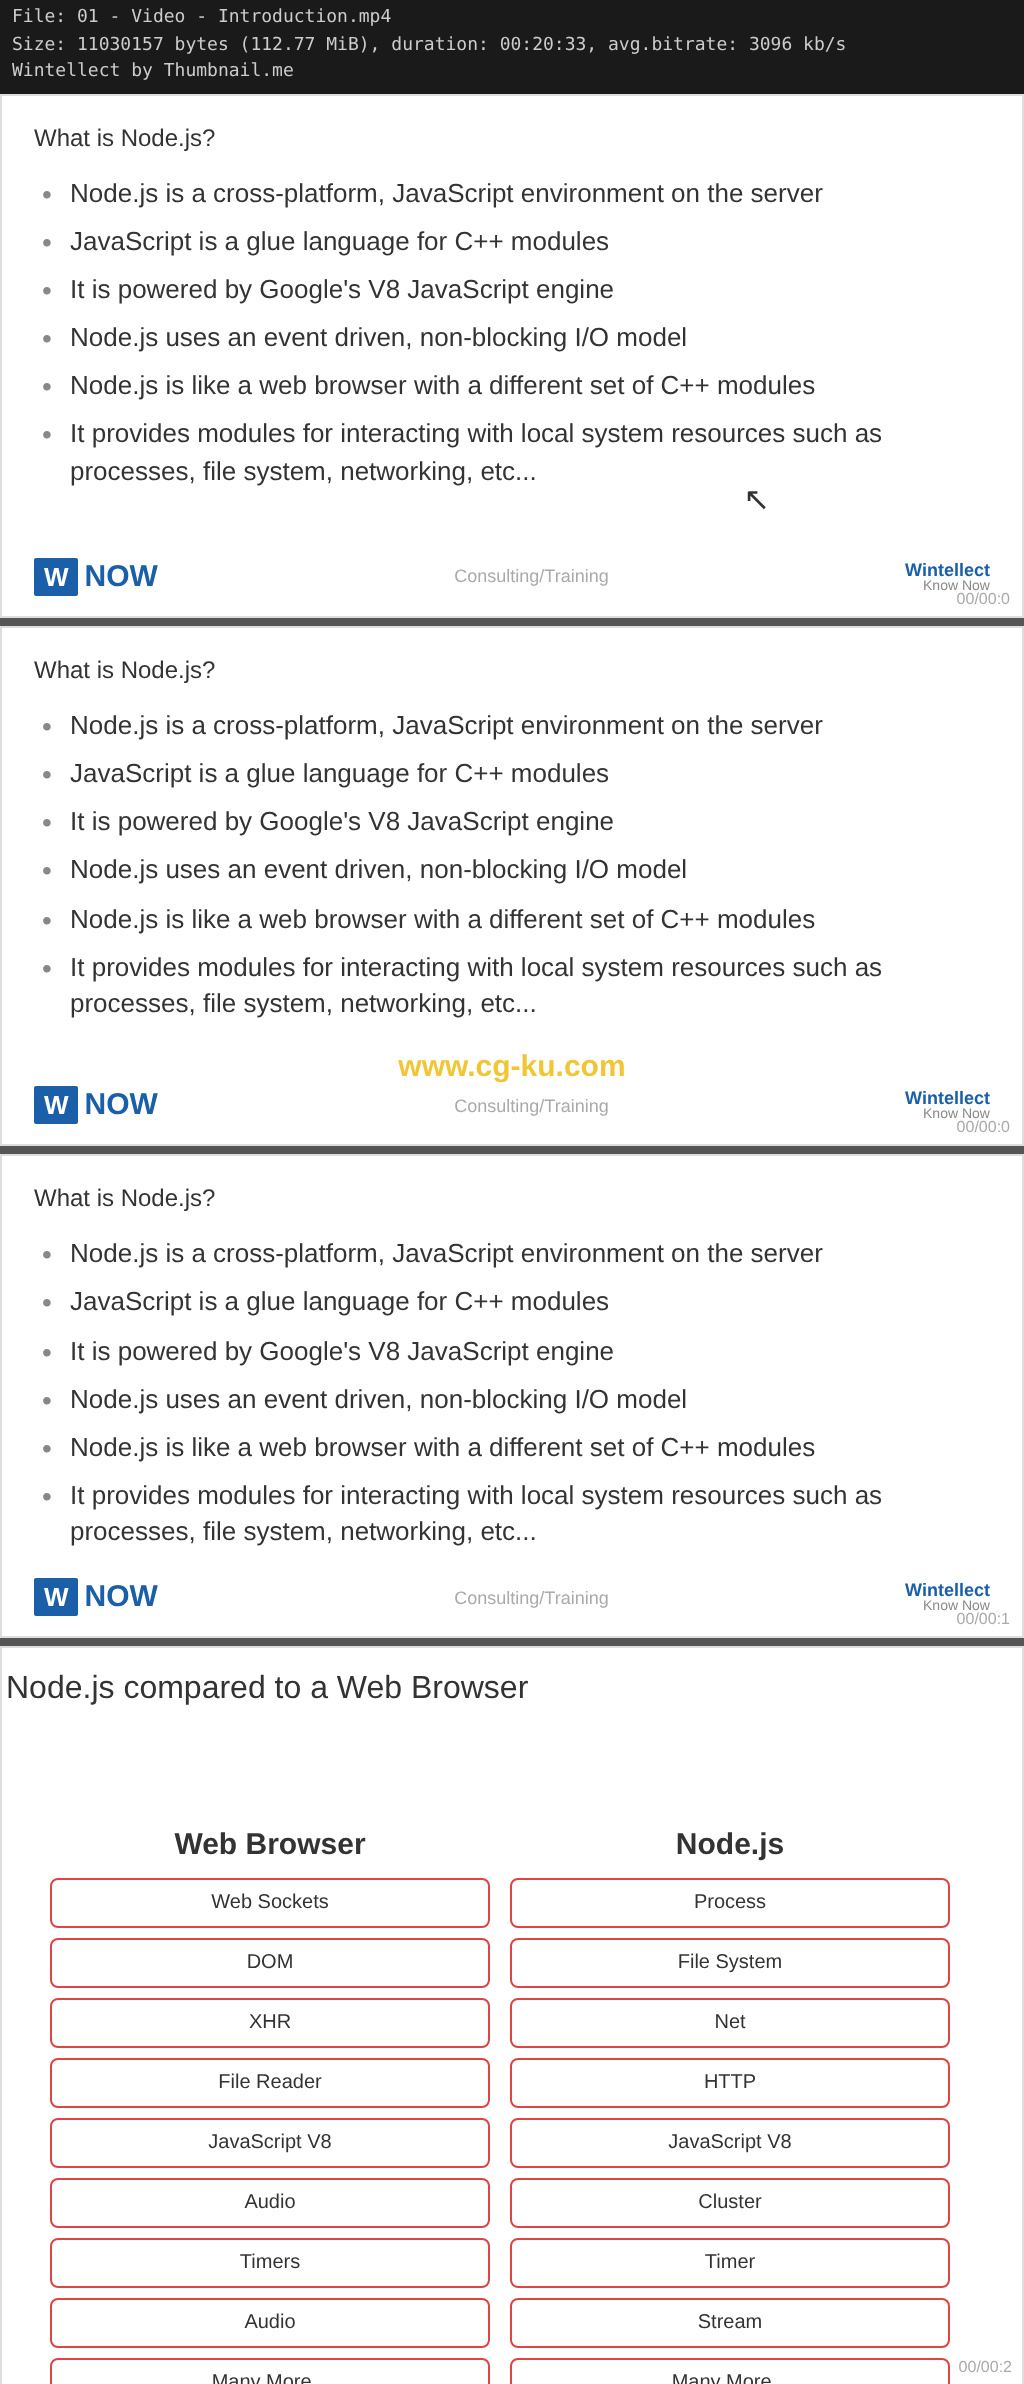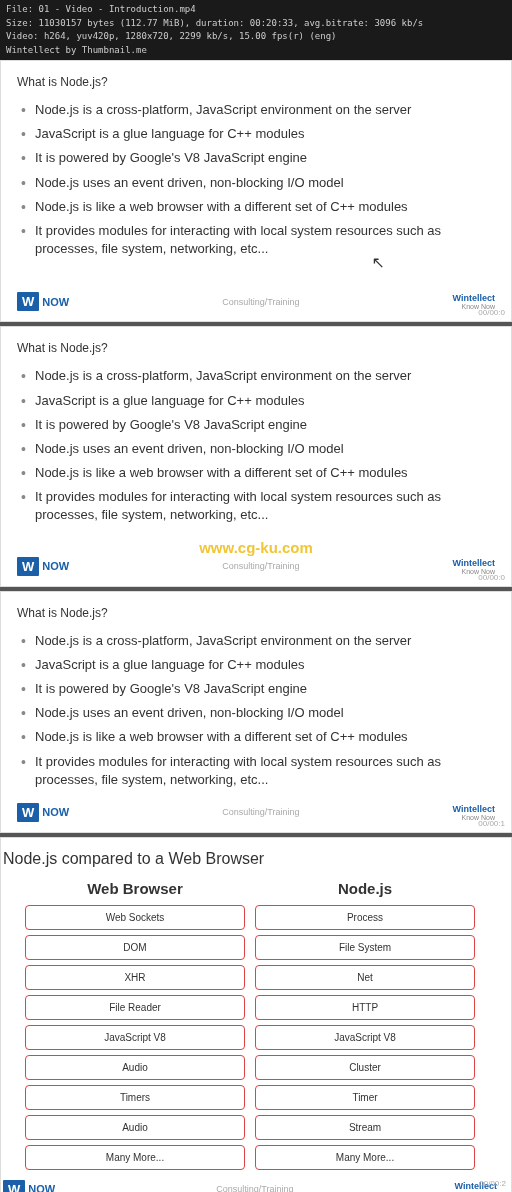--- a/index.html
+++ b/index.html
@@ -121,20 +121,21 @@
       flex: 1;
       max-width: 220px;
     }
 
     .column-header {
       text-align: center;
       font-size: 15px;
       font-weight: bold;
       color: #333;
       margin-bottom: 8px;
+      margin-top: 48px;
     }
 
     .module-grid {
       display: grid;
       grid-template-columns: repeat(1, 1fr);
       gap: 5px;
     }
 
     .module-box {
       border: 1px solid #d44;
@@ -165,36 +166,35 @@
       color: white;
       font-weight: bold;
       font-size: 13px;
       padding: 2px 5px;
       border-radius: 1px;
     }
 
     .now-label {
       color: #1a5fa8;
       font-weight: bold;
-      font-size: 11px;
+      font-size: 15px;
     }
 
     .wintellect-right {
       text-align: right;
       font-size: 9px;
       color: #1a5fa8;
     }
   </style>
 </head>
 <body>
 
 <div class="meta-bar">
   <div>File: 01 - Video - Introduction.mp4</div>
   <div>Size: 11030157 bytes (112.77 MiB), duration: 00:20:33, avg.bitrate: 3096 kb/s</div>
-  <div>Video: h264, yuv420p, 1280x720, 2299 kb/s, 15.00 fps(r) (eng)</div>
   <div>Wintellect by Thumbnail.me</div>
 </div>
 
 <div class="slide">
   <h2 class="slide-title">What is Node.js?</h2>
   <ul class="bullet-list">
     <li>Node.js is a cross-platform, JavaScript environment on the server</li>
     <li>JavaScript is a glue language for C++ modules</li>
     <li>It is powered by Google's V8 JavaScript engine</li>
     <li>Node.js uses an event driven, non-blocking I/O model</li>

